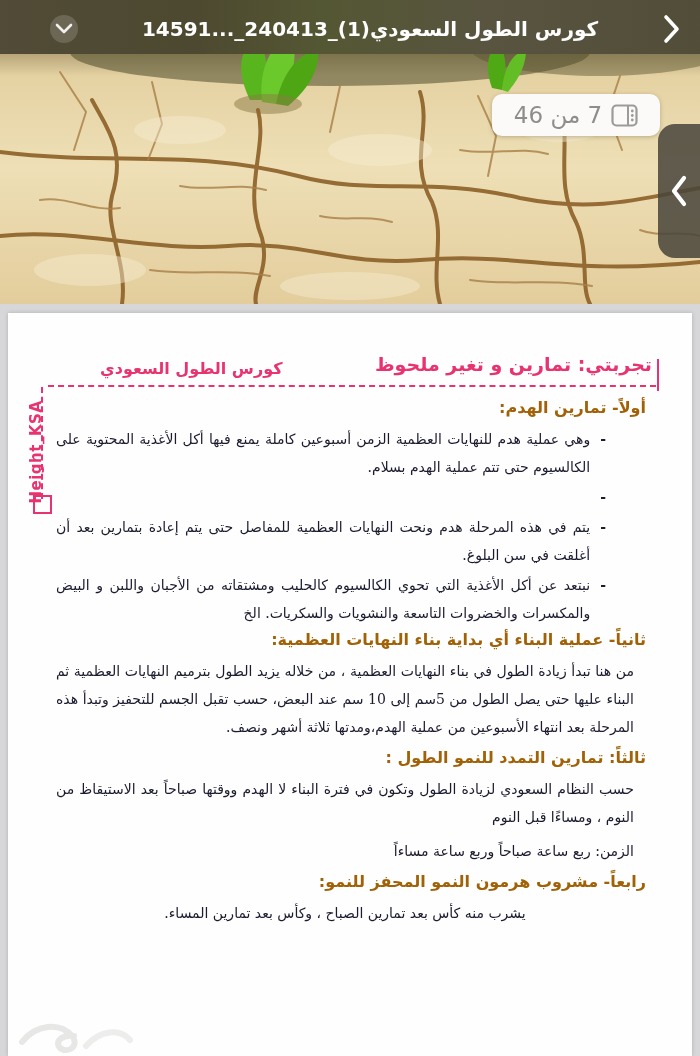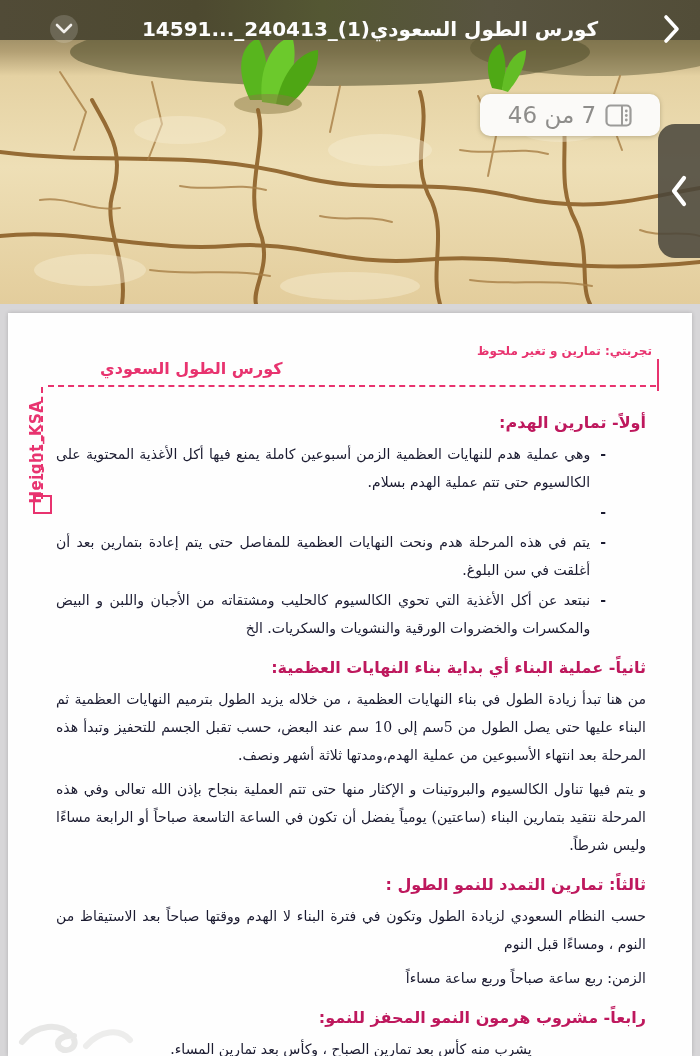--- a/index.html
+++ b/index.html
@@ -6,77 +6,77 @@
   body{
     width:700px;height:1056px;overflow:hidden;position:relative;
     background:#d7d6d8;
     font-family:"DejaVu Sans",sans-serif;
   }
   
   .photo-wrap{position:absolute;top:0;left:0;width:700px;height:304px;overflow:hidden;}
   .photo-wrap svg{display:block;}
   
   .top-bar{
-    position:absolute;top:0;left:0;width:700px;height:40px;
+    position:absolute;top:0;left:0;width:700px;height:54px;
     background:linear-gradient(90deg,#514b37 0%,#4d4930 28%,#545733 46%,#585440 70%,#524d38 100%);
     display:flex;align-items:center;z-index:30;
   }
   .top-bar .title{
     position:absolute;left:95px;right:55px;top:0;height:58px;
     display:flex;align-items:center;justify-content:center;
     color:#fdfdfd;font-size:20px;font-weight:bold;letter-spacing:.2px;
     white-space:nowrap;overflow:hidden;direction:rtl;
   }
   .back-btn{position:absolute;right:16px;top:13px;width:24px;height:32px;cursor:pointer;}
   .expand-btn{
     position:absolute;left:50px;top:15px;width:28px;height:28px;border-radius:50%;
     background:rgba(255,255,255,.16);display:flex;align-items:center;justify-content:center;cursor:pointer;
   }
   
   .page-pill{
     position:absolute;top:94px;right:40px;height:42px;min-width:164px;z-index:25;
     background:#fbfaf8;border-radius:10px;box-shadow:0 1px 4px rgba(90,80,50,.35);
-    display:flex;align-items:center;justify-content:center;gap:9px;direction:rtl;padding:0 8px;
+    display:flex;align-items:center;justify-content:center;gap:9px;direction:rtl;padding:0 2px;
   }
   .page-pill .pill-label{color:#8e8d8b;font-size:23px;letter-spacing:.5px;}
   
   .side-tab{
     position:absolute;top:124px;right:0;width:42px;height:134px;z-index:24;
     background:rgba(72,69,58,.86);border-radius:17px 0 0 17px;
     display:flex;align-items:center;justify-content:center;cursor:pointer;
   }
   
   .doc-page{
     position:absolute;top:313px;left:8px;width:684px;height:743px;
     background:#fefefe;box-shadow:0 0 4px rgba(0,0,0,.18);
     direction:rtl;overflow:hidden;
   }
   .ann{position:absolute;color:var(--pink);font-weight:bold;z-index:3;}
-  .ann-right{top:31px;right:40px;font-size:12px;}
+  .ann-right{top:40px;right:40px;font-size:19px;}
   .ann-left{top:46px;left:92px;font-size:16px;font-family:"DejaVu Serif","DejaVu Sans",serif;}
   .dash-h{position:absolute;top:72px;right:36px;left:40px;border-top:2px dashed var(--pink);z-index:2;}
   .tick-v{position:absolute;top:46px;right:33px;width:0;height:32px;border-right:2px solid var(--pink);z-index:2;}
   .dash-v{position:absolute;top:74px;left:33px;height:112px;width:0;border-left:2px dashed var(--pink);z-index:2;}
   .square-mark{position:absolute;top:182px;left:25px;width:15px;height:15px;border:2px solid var(--pink);background:transparent;z-index:2;}
   .side-label{
     position:absolute;top:130px;left:-24px;color:var(--pink);font-weight:bold;font-size:15px;
     transform:rotate(-90deg);transform-origin:center;letter-spacing:.5px;white-space:nowrap;z-index:3;
   }
   .content{
     position:absolute;top:84px;right:46px;left:48px;z-index:5;
     color:#1b1b30;font-size:14px;line-height:28px;text-align:justify;
     font-family:"DejaVu Serif","DejaVu Sans",serif;
   }
   .content .sec-h{
-    color:#be185d;font-size:16px;font-weight:bold;line-height:21px;
-    margin:15px 0 7px 0;text-align:right;font-family:"DejaVu Sans",sans-serif;
+    color:#a16207;font-size:16px;font-weight:bold;line-height:21px;
+    margin:0 0 7px 0;text-align:right;font-family:"DejaVu Sans",sans-serif;
   }
   .content .bullet{display:flex;gap:10px;padding-right:40px;margin:0 0 2px 0;}
   .content .bullet .dash{flex:0 0 auto;font-weight:bold;}
-  .content p{margin:0 0 6px 0;}
+  .content p{margin:0 12px 6px 0;}
   .content p.center{text-align:center;}
   .watermark{position:absolute;bottom:-4px;left:8px;z-index:1;opacity:.5;}
   :root{--pink:#e8336f;}
 </style>
 </head>
 <body>
 
 <div class="photo-wrap">
   <svg width="700" height="304" viewBox="0 0 700 304" xmlns="http://www.w3.org/2000/svg">
     <defs>
@@ -197,26 +197,25 @@
     </div>
     <div class="bullet">
       <span class="dash">-</span>
     </div>
     <div class="bullet">
       <span class="dash">-</span>
       <span>يتم في هذه المرحلة هدم ونحت النهايات العظمية للمفاصل حتى يتم إعادة بتمارين بعد أن أغلقت في سن البلوغ.</span>
     </div>
     <div class="bullet">
       <span class="dash">-</span>
-      <span>نبتعد عن أكل الأغذية التي تحوي الكالسيوم كالحليب ومشتقاته من الأجبان واللبن و البيض والمكسرات والخضروات الورقية والنشويات والسكريات. الخ</span>
+      <span>نبتعد عن أكل الأغذية التي تحوي الكالسيوم كالحليب ومشتقاته من الأجبان واللبن و البيض والمكسرات والخضروات التاسعة والنشويات والسكريات. الخ</span>
     </div>
 
     <div class="sec-h">ثانياً- عملية البناء أي بداية بناء النهايات العظمية:</div>
     <p>من هنا تبدأ زيادة الطول في بناء النهايات العظمية ، من خلاله يزيد الطول بترميم النهايات العظمية ثم البناء عليها حتى يصل الطول من 5سم إلى 10 سم عند البعض، حسب تقبل الجسم للتحفيز وتبدأ هذه المرحلة بعد انتهاء الأسبوعين من عملية الهدم،ومدتها ثلاثة أشهر ونصف.</p>
-    <p>و يتم فيها تناول الكالسيوم والبروتينات و الإكثار منها حتى تتم العملية بنجاح بإذن الله تعالى وفي هذه المرحلة نتقيد بتمارين البناء (ساعتين) يومياً يفضل أن تكون في الساعة التاسعة صباحاً أو الرابعة مساءًا وليس شرطاً.</p>
 
     <div class="sec-h">ثالثاً: تمارين التمدد للنمو الطول :</div>
     <p>حسب النظام السعودي لزيادة الطول وتكون في فترة البناء لا الهدم ووقتها صباحاً بعد الاستيقاظ من النوم ، ومساءًا قبل النوم</p>
     <p>الزمن: ربع ساعة صباحاً وربع ساعة مساءاً</p>
 
     <div class="sec-h">رابعاً- مشروب هرمون النمو المحفز للنمو:</div>
     <p class="center">يشرب منه كأس بعد تمارين الصباح ، وكأس بعد تمارين المساء.</p>
 
   </div>
 </div>

